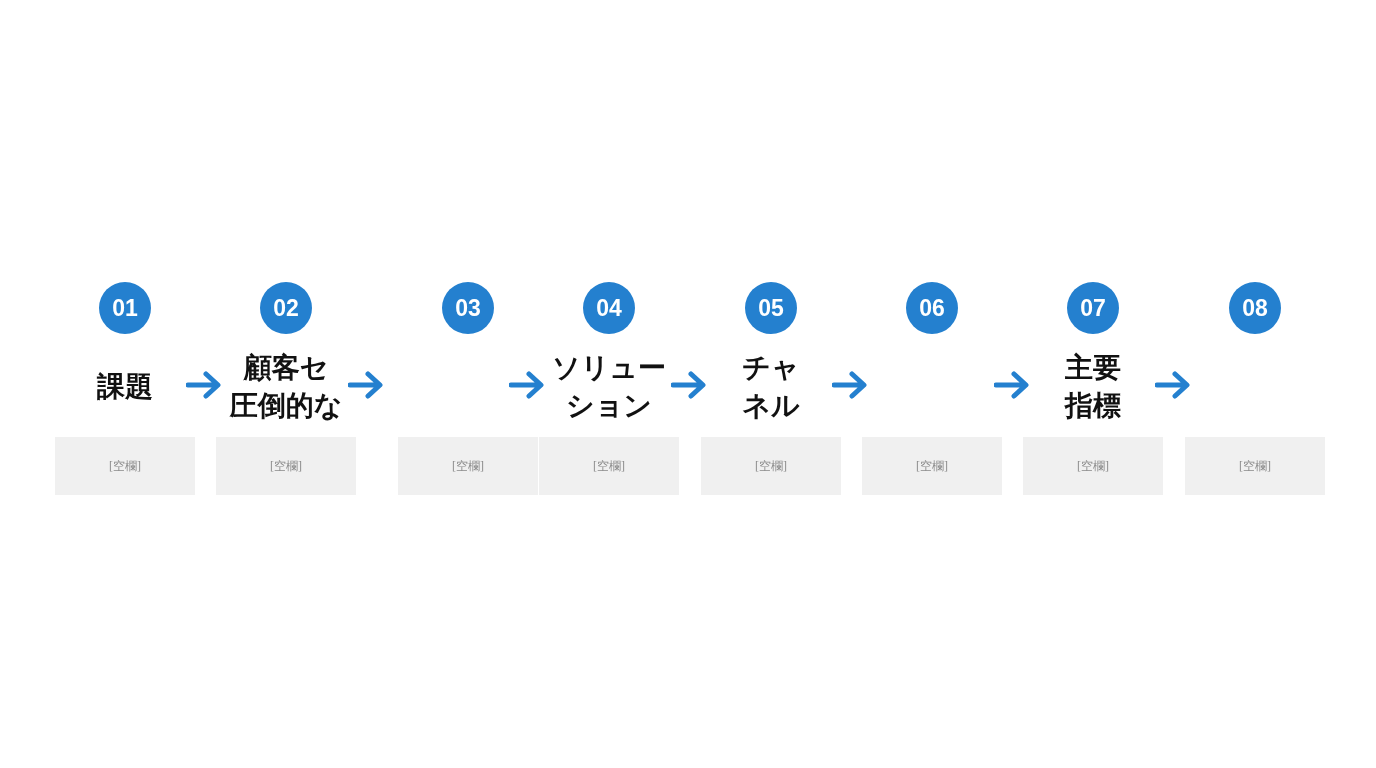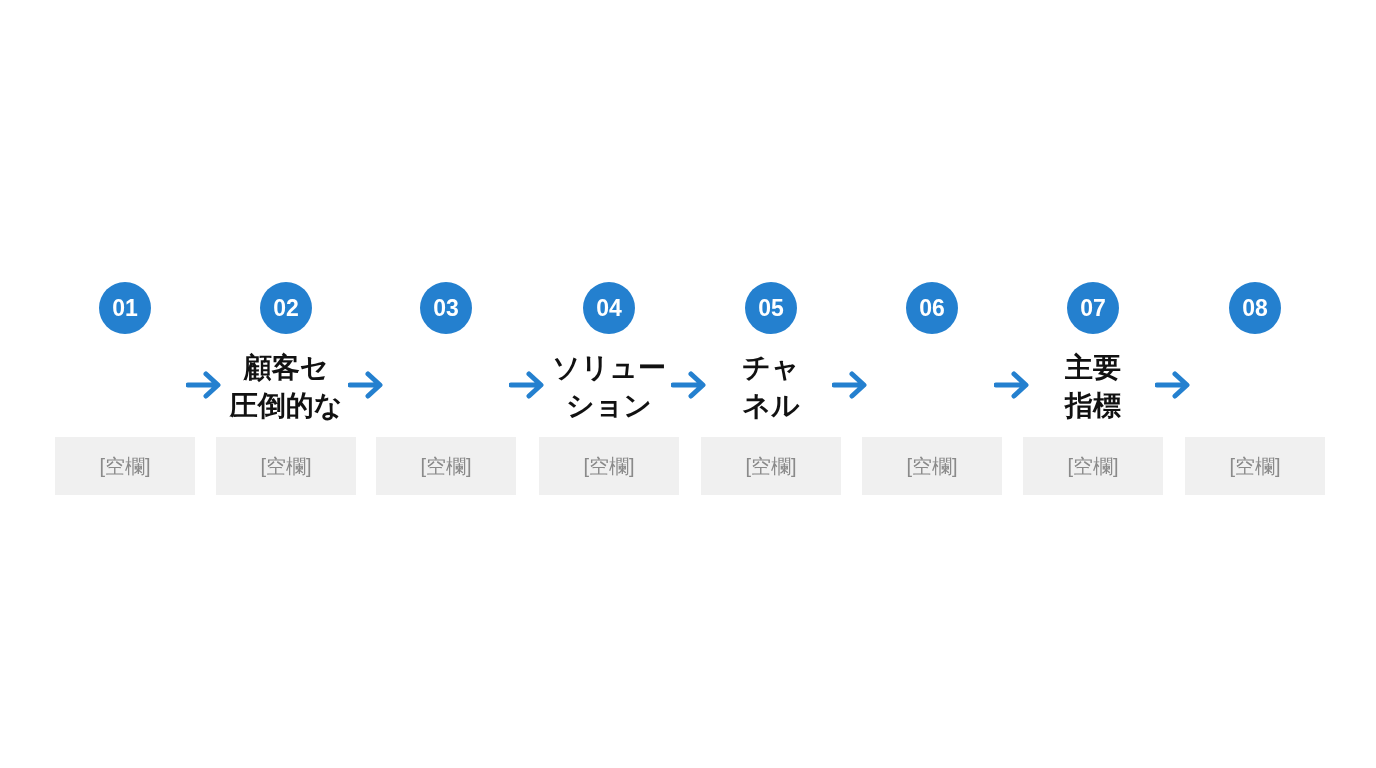--- a/index.html
+++ b/index.html
@@ -8,41 +8,42 @@
   .flow { position:absolute; left:0; top:0; width:1200px; height:768px; }
   .col { position:absolute; top:282px; width:140px; height:214px; }
   .badge { position:absolute; left:44px; top:0; width:52px; height:52px; border-radius:50%;
            background:#2480cf; color:#fff; font-family:"Liberation Sans",sans-serif; font-weight:700;
            font-size:23px; line-height:52px; text-align:center; }
   .title { position:absolute; left:-20px; width:180px; top:66px; height:78px;
            display:flex; align-items:center; justify-content:center; text-align:center;
            font-family:"DejaVu Sans",sans-serif; font-weight:700; font-size:28px; line-height:38px;
            color:#111; white-space:pre-line; }
   .box { position:absolute; left:0; top:155px; width:140px; height:58px; background:#f0f0f0;
-         color:#8a8a8a; font-family:Liberation Sans, sans-serif; font-size:20px; line-height:58px; text-align:center; }
+         color:#8a8a8a; font-family:Liberation Serif, serif; font-size:12px; line-height:58px; text-align:center; }
   .arrow { position:absolute; top:370px; width:36px; height:30px; }
 </style>
 </head>
 <body>
 
 <div class="flow">
 
   <div class="col" style="left:55px">
     <div class="badge">01</div>
+    <div class="title">課題</div>
     <div class="box">[空欄]</div>
   </div>
 
   <div class="col" style="left:216px">
     <div class="badge">02</div>
     <div class="title">顧客セ
 圧倒的な</div>
     <div class="box">[空欄]</div>
   </div>
 
-  <div class="col" style="left:376px">
+  <div class="col" style="left:398px">
     <div class="badge">03</div>
     <div class="box">[空欄]</div>
   </div>
 
   <div class="col" style="left:539px">
     <div class="badge">04</div>
     <div class="title">ソリュー
 ション</div>
     <div class="box">[空欄]</div>
   </div>

